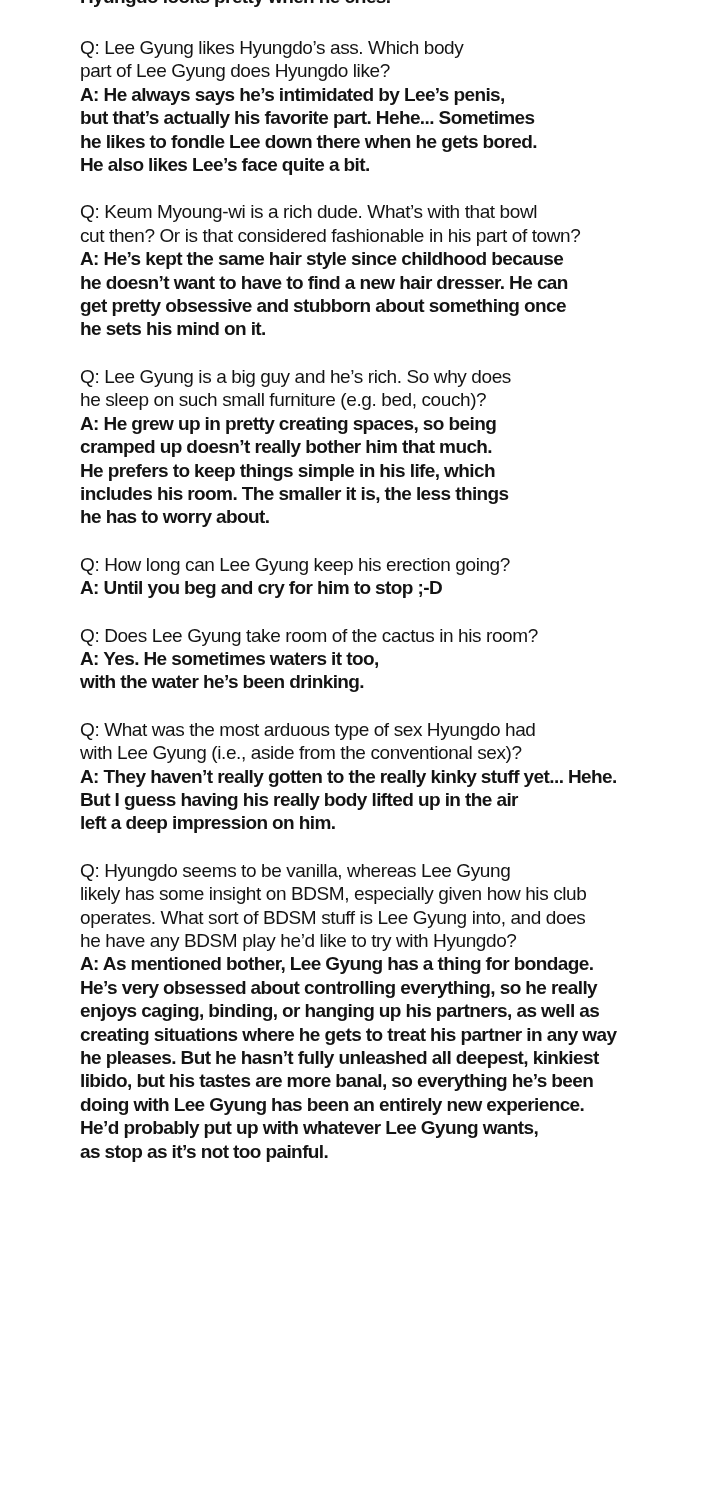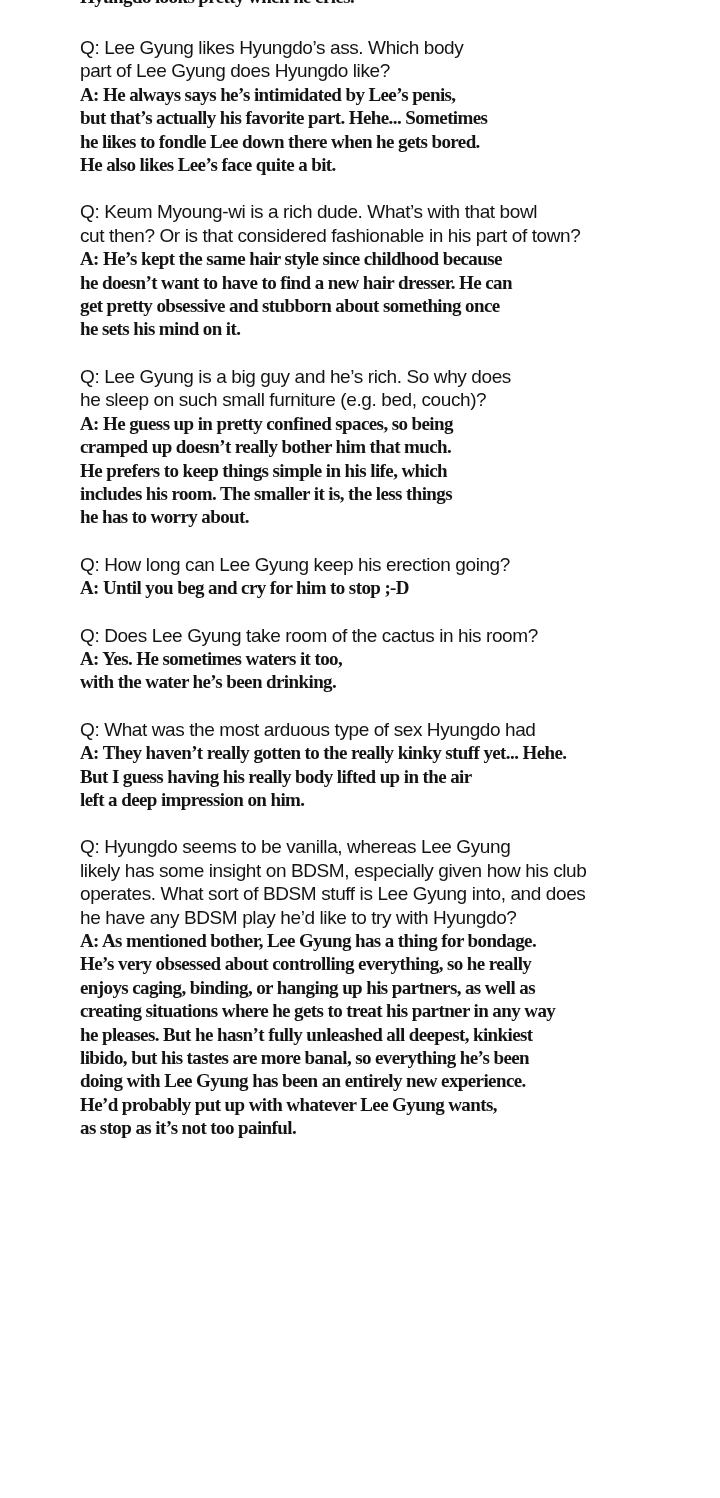--- a/index.html
+++ b/index.html
@@ -37,21 +37,20 @@
   .line {
     font-size: 19px;
     line-height: 23.4px;
     letter-spacing: -0.4px;
     white-space: nowrap;
     color: #141414;
   }
   .line.bold {
     font-weight: 700;
     letter-spacing: -0.6px;
-    font-family: Liberation Serif, serif;
   }
 </style>
 </head>
 <body>
 
 <div class="page" style="background: rgb(255, 255, 255); color: rgb(20, 20, 20);">
   <div class="top-clip">
     <div class="line bold">Hyungdo looks pretty when he cries.</div>
   </div>
   <div id="qa-list">
@@ -67,37 +66,38 @@
         <div class="line">Q: Keum Myoung-wi is a rich dude. What’s with that bowl</div>
         <div class="line">cut then? Or is that considered fashionable in his part of town?</div>
         <div class="line bold">A: He’s kept the same hair style since childhood because</div>
         <div class="line bold">he doesn’t want to have to find a new hair dresser. He can</div>
         <div class="line bold">get pretty obsessive and stubborn about something once</div>
         <div class="line bold">he sets his mind on it.</div>
       </div>
       <div class="qa-block">
         <div class="line">Q: Lee Gyung is a big guy and he’s rich. So why does</div>
         <div class="line">he sleep on such small furniture (e.g. bed, couch)?</div>
-        <div class="line bold">A: He guess up in pretty confined spaces, so being</div>
+        <div class="line bold">A: He grew up in pretty creating spaces, so being</div>
         <div class="line bold">cramped up doesn’t really bother him that much.</div>
         <div class="line bold">He prefers to keep things simple in his life, which</div>
         <div class="line bold">includes his room. The smaller it is, the less things</div>
         <div class="line bold">he has to worry about.</div>
       </div>
       <div class="qa-block">
         <div class="line">Q: How long can Lee Gyung keep his erection going?</div>
         <div class="line bold">A: Until you beg and cry for him to stop ;-D</div>
       </div>
       <div class="qa-block">
         <div class="line">Q: Does Lee Gyung take room of the cactus in his room?</div>
         <div class="line bold">A: Yes. He sometimes waters it too,</div>
         <div class="line bold">with the water he’s been drinking.</div>
       </div>
       <div class="qa-block">
         <div class="line">Q: What was the most arduous type of sex Hyungdo had</div>
+        <div class="line">with Lee Gyung (i.e., aside from the conventional sex)?</div>
         <div class="line bold">A: They haven’t really gotten to the really kinky stuff yet... Hehe.</div>
         <div class="line bold">But I guess having his really body lifted up in the air</div>
         <div class="line bold">left a deep impression on him.</div>
       </div>
       <div class="qa-block">
         <div class="line">Q: Hyungdo seems to be vanilla, whereas Lee Gyung</div>
         <div class="line">likely has some insight on BDSM, especially given how his club</div>
         <div class="line">operates. What sort of BDSM stuff is Lee Gyung into, and does</div>
         <div class="line">he have any BDSM play he’d like to try with Hyungdo?</div>
         <div class="line bold">A: As mentioned bother, Lee Gyung has a thing for bondage.</div>

